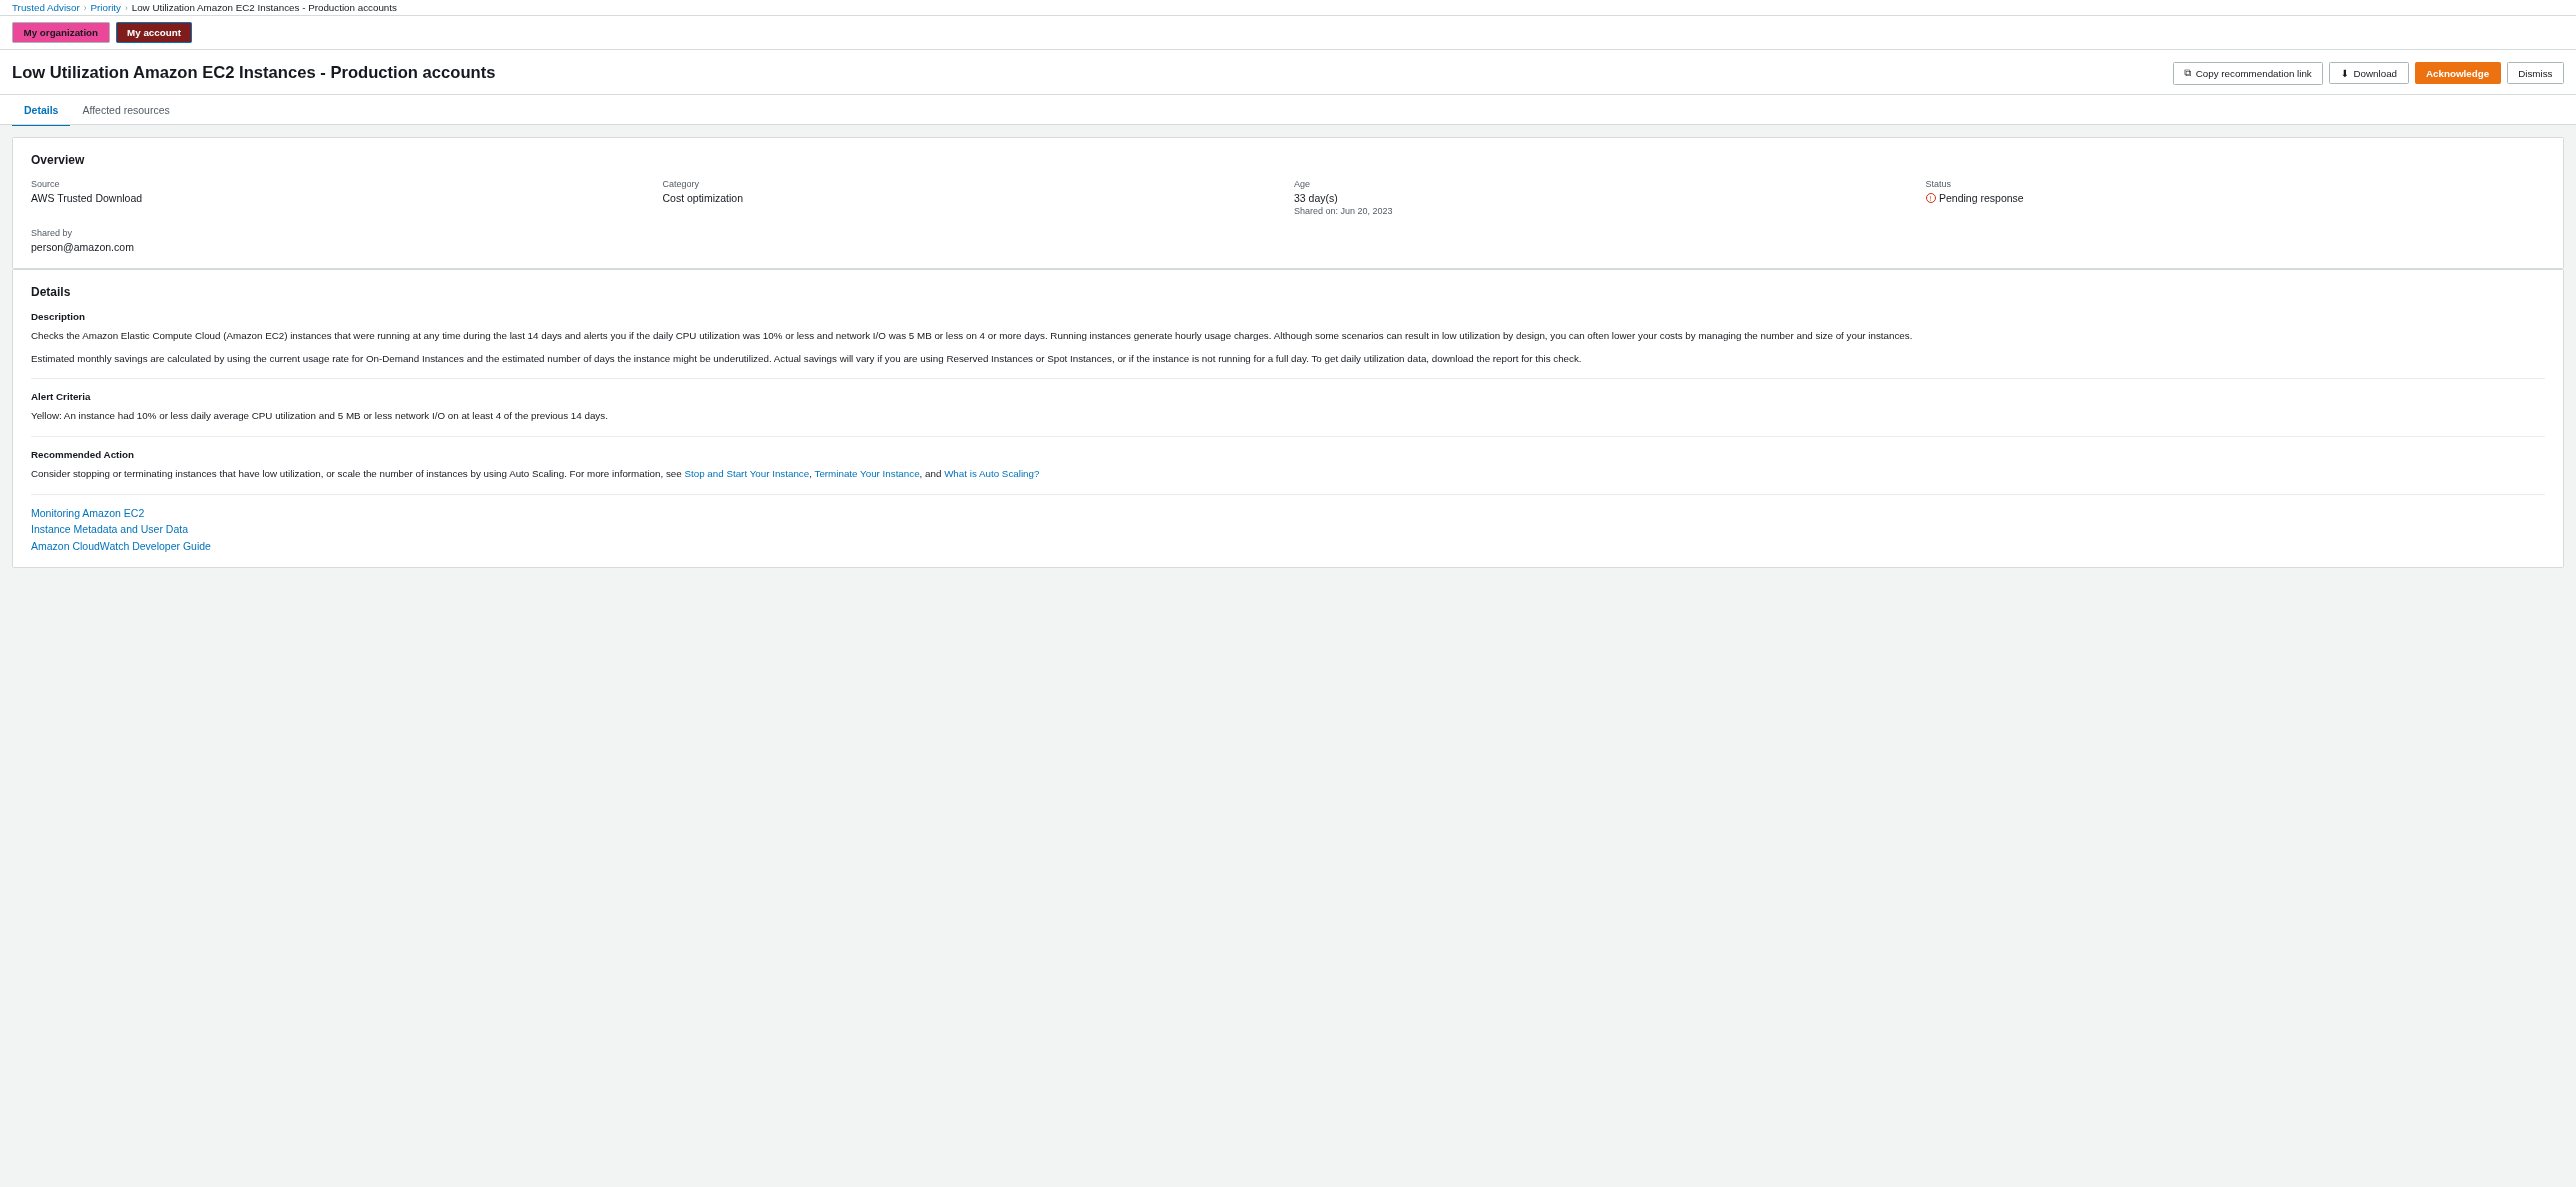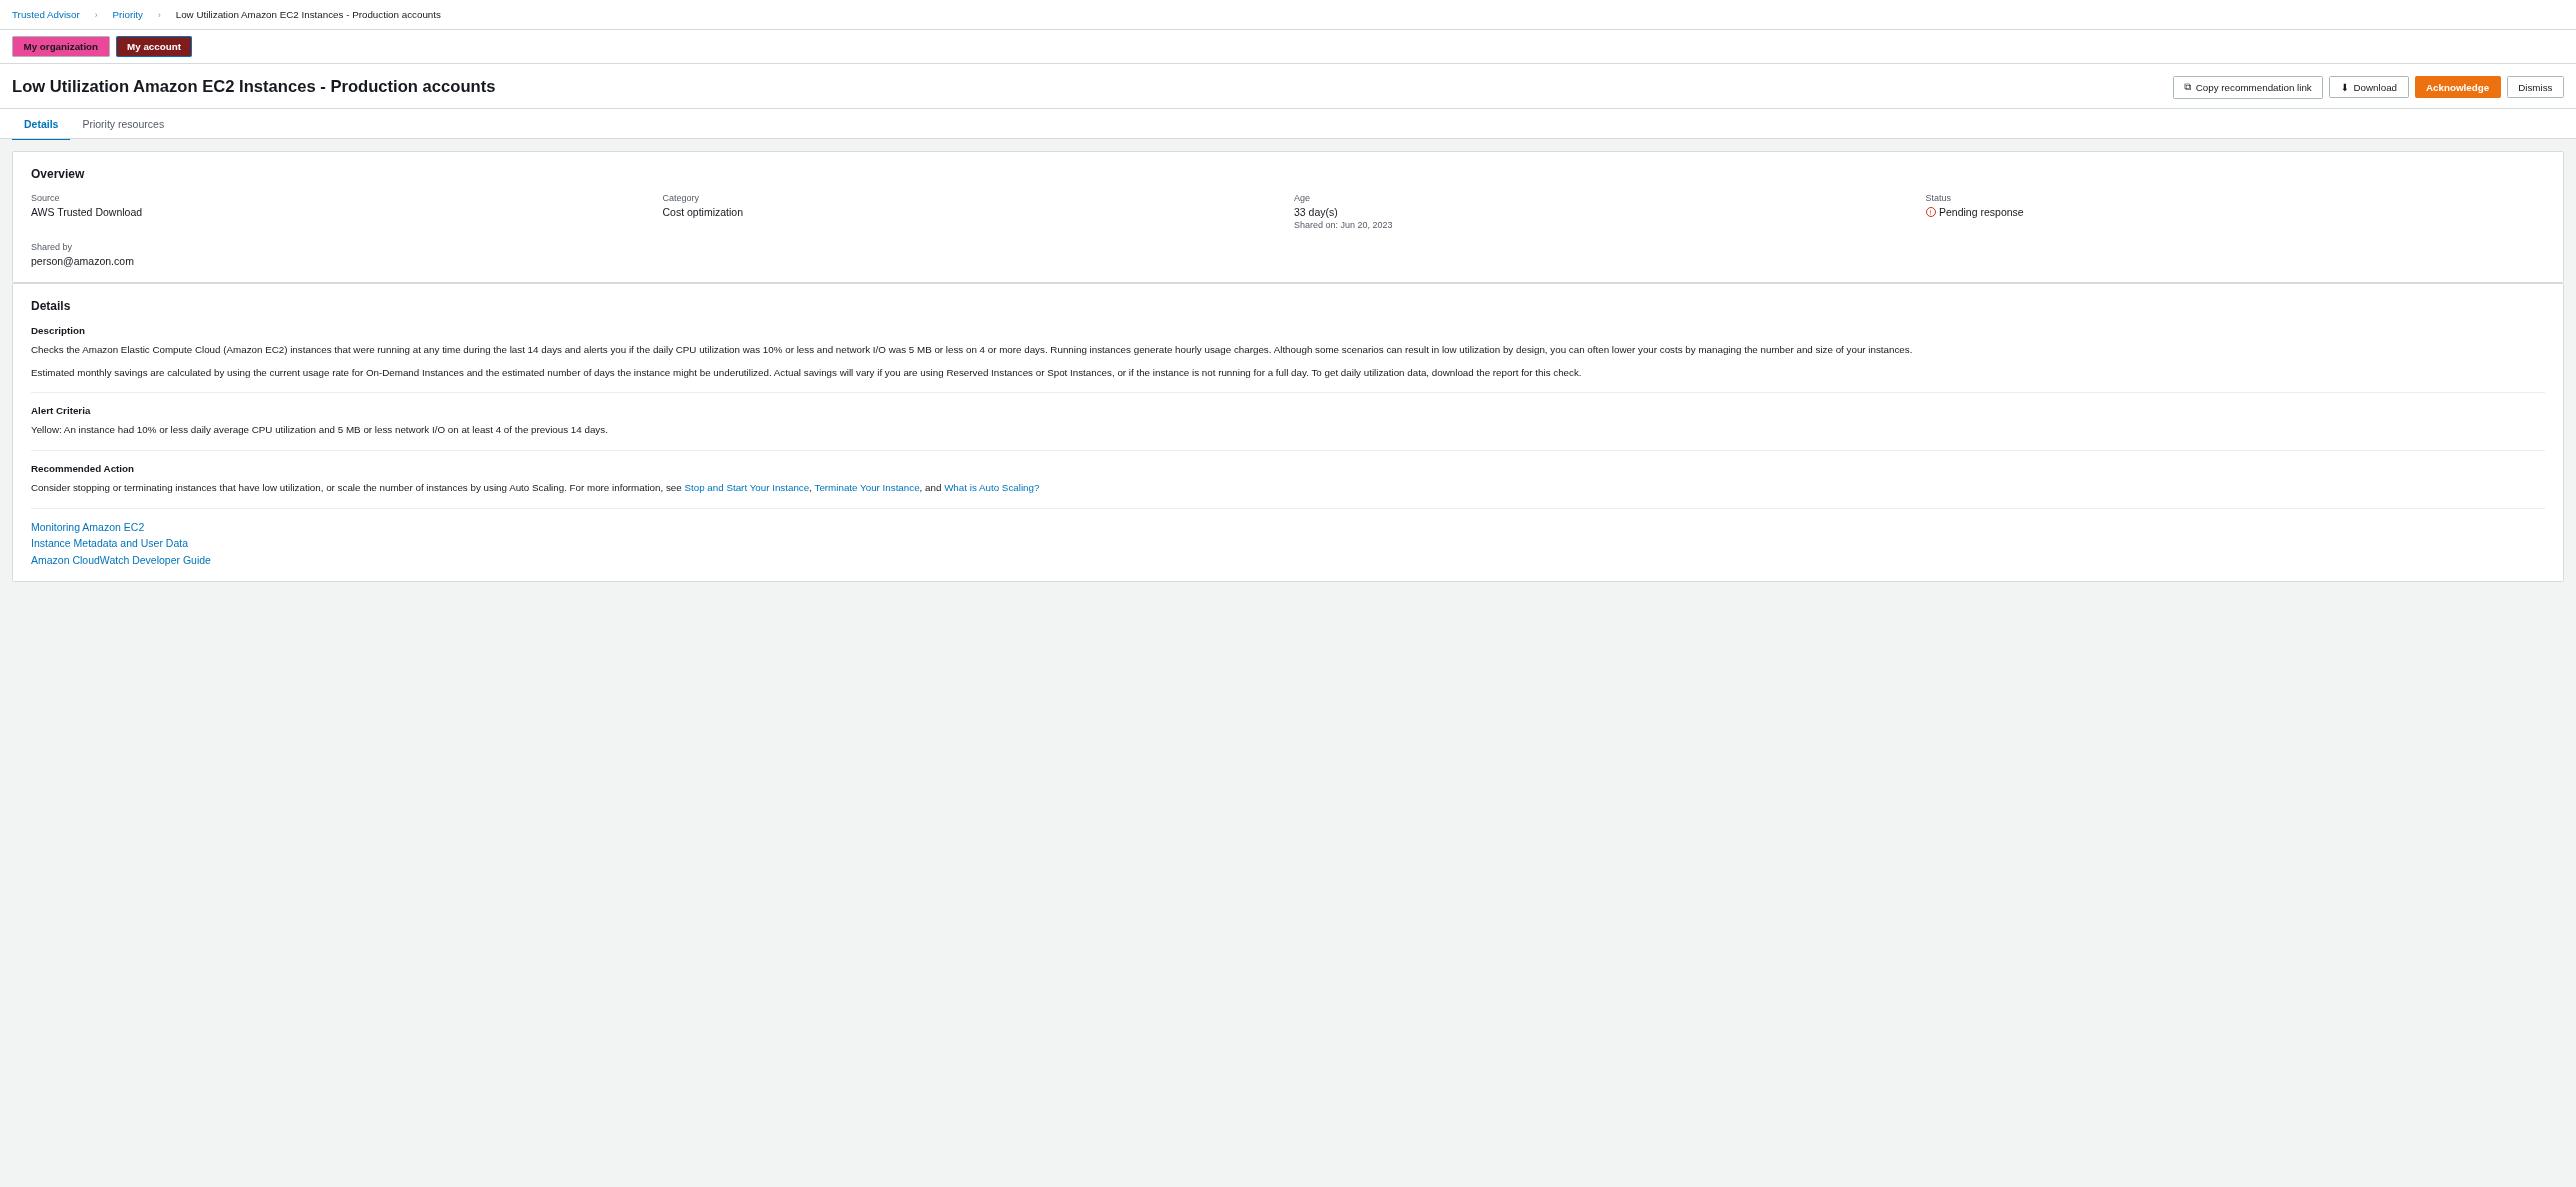--- a/index.html
+++ b/index.html
@@ -1,21 +1,21 @@
 <!DOCTYPE html>
 <html style="font-size:12px"><head>
   <meta charset="utf-8">
   <style>
     * { box-sizing: border-box; margin: 0; padding: 0; }
     body { font-family: -apple-system, BlinkMacSystemFont, 'Segoe UI', Arial, sans-serif; font-size: 10.5px; color: #16191f; background: #f2f3f3; }
     
     
     .breadcrumb {
-      display: flex; align-items: center; gap: 15px;
-      padding: 9px 12px; background: #fff; border-bottom: 0.8px solid #d5dbdb;
+      display: flex; align-items: center; gap: 4px;
+      padding: 2px 12px; background: #fff; border-bottom: 0.8px solid #d5dbdb;
       font-size: 9.8px;
     }
     .breadcrumb a { color: #0073bb; text-decoration: none; }
     .breadcrumb-sep { color: #879596; font-size: 8.3px; }
     .breadcrumb-current { color: #16191f; }
 
     
     .header-bar {
       display: flex; align-items: center; gap: 6px;
       padding: 6px 12px; background: #fff; border-bottom: 0.8px solid #d5dbdb;
@@ -119,21 +119,21 @@
       <span>⬇</span>
       <span>Download</span>
     </button>
     <button class="btn-action btn-acknowledge">Acknowledge</button>
     <button class="btn-action">Dismiss</button>
   </div>
 </div>
 
 <div class="tabs">
   <a class="tab active">Details</a>
-  <a class="tab">Priority resources</a>
+  <a class="tab">Affected resources</a>
 </div>
 
 <div class="main-content">
 
   <div class="card">
     <div class="card-title">Overview</div>
     <div class="overview-grid">
       <div class="overview-item">
         <div class="label">Source</div>
         <div class="value">AWS Trusted Download</div>

